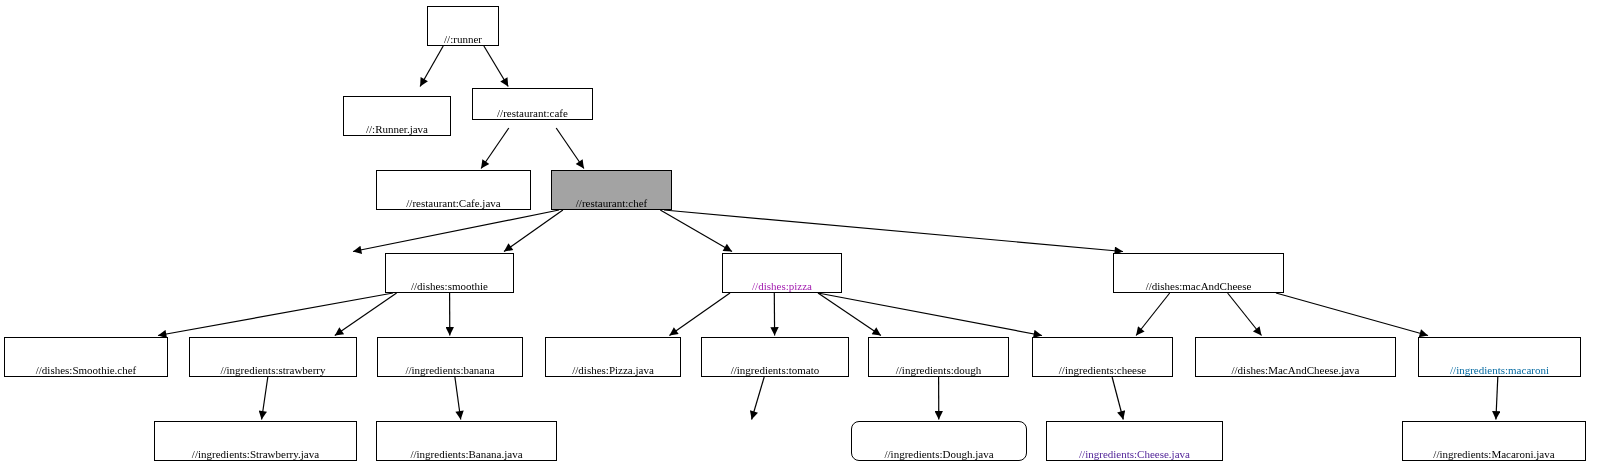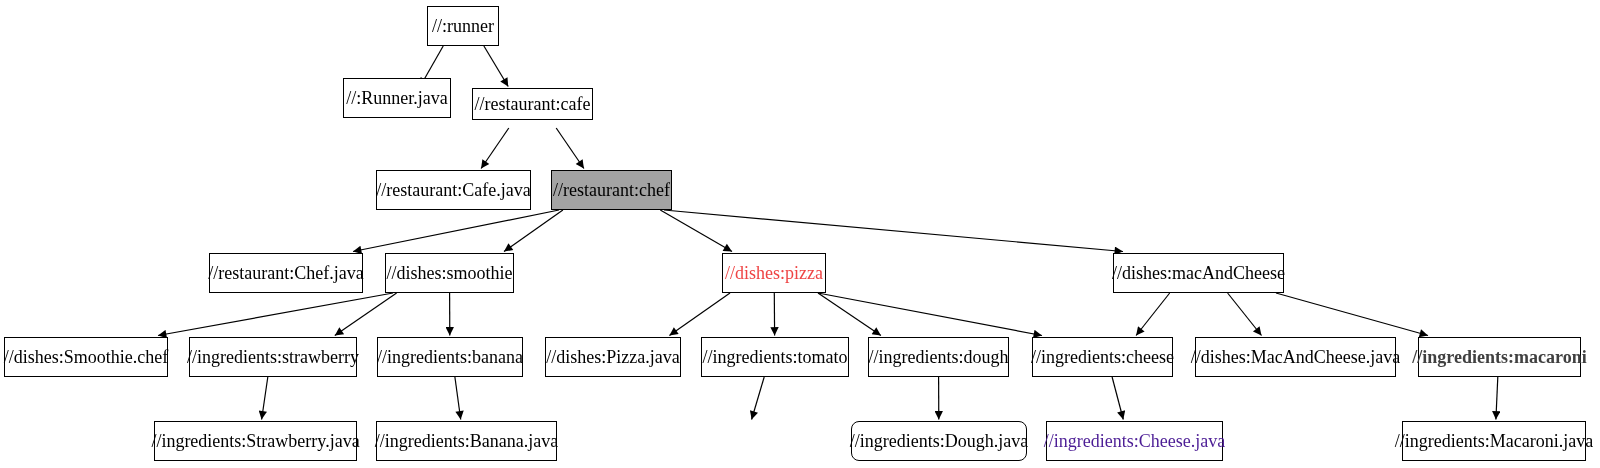--- a/index.html
+++ b/index.html
@@ -25,23 +25,23 @@
   #edge-layer line {
     stroke: #000000;
     stroke-width: 1.2;
   }
   .node {
     position: absolute;
     box-sizing: border-box;
     border: 1.4px solid #000000;
     background: #ffffff;
     display: flex;
-    align-items: center;
+    align-items: flex-end;
     justify-content: center;
-    font-size: 18px;
+    font-size: 11px;
     color: #000000;
     white-space: nowrap;
     line-height: 1;
   }
 </style>
 </head>
 <body style="background: rgb(255, 255, 255);">
 
 <div class="canvas" id="graph-canvas">
   <svg id="edge-layer" xmlns="http://www.w3.org/2000/svg" viewBox="0 0 1600 468">
@@ -72,39 +72,36 @@
       <line x1="454.9" y1="377" x2="460.7" y2="419.5" marker-end="url(#arrowhead)" style="stroke: rgb(0, 0, 0);"></line>
       <line x1="764.2" y1="377" x2="751.6" y2="419.5" marker-end="url(#arrowhead)" style="stroke: rgb(0, 0, 0);"></line>
       <line x1="938.6" y1="377" x2="938.8" y2="419.5" marker-end="url(#arrowhead)" style="stroke: rgb(0, 0, 0);"></line>
       <line x1="1112.1" y1="377" x2="1123.3" y2="419.5" marker-end="url(#arrowhead)" style="stroke: rgb(0, 0, 0);"></line>
       <line x1="1497.8" y1="377" x2="1495.9" y2="419.5" marker-end="url(#arrowhead)" style="stroke: rgb(0, 0, 0);"></line>
     </svg>
 
 <div class="node" style="left: 427px; top: 6px; width: 72px; height: 40px; border-color: rgb(0, 0, 0); background: rgb(255, 255, 255); color: rgb(0, 0, 0);">
       <span>//:runner</span>
     </div>
-    <div class="node" style="left: 343px; top: 78px; width: 108px; height: 40px; border-color: rgb(0, 0, 0); background: rgb(255, 255, 255); color: rgb(0, 0, 0);">
+    <div class="node" style="left: 343px; top: 96px; width: 108px; height: 40px; border-color: rgb(0, 0, 0); background: rgb(255, 255, 255); color: rgb(0, 0, 0);">
       <span>//:Runner.java</span>
     </div>
     <div class="node" style="left: 472px; top: 88px; width: 121px; height: 32px; border-color: rgb(0, 0, 0); background: rgb(255, 255, 255); color: rgb(0, 0, 0);">
       <span>//restaurant:cafe</span>
     </div>
     <div class="node" style="left: 376px; top: 170px; width: 155px; height: 40px; border-color: rgb(0, 0, 0); background: rgb(255, 255, 255); color: rgb(0, 0, 0);">
       <span>//restaurant:Cafe.java</span>
     </div>
     <div class="node" style="left: 551px; top: 170px; width: 121px; height: 40px; border-color: rgb(0, 0, 0); background: #a3a3a3; color: rgb(0, 0, 0);">
       <span>//restaurant:chef</span>
     </div>
-    <div class="node" style="left: 209px; top: 253px; width: 154px; height: 40px; border-color: rgb(0, 0, 0); background: rgb(255, 255, 255); color: rgb(0, 0, 0);">
-      <span>//restaurant:Chef.java</span>
-    </div>
     <div class="node" style="left: 385px; top: 253px; width: 129px; height: 40px; border-color: rgb(0, 0, 0); background: rgb(255, 255, 255); color: rgb(0, 0, 0);">
       <span>//dishes:smoothie</span>
     </div>
-    <div class="node" style="left: 722px; top: 253px; width: 104px; height: 40px; border-color: rgb(0, 0, 0); background: rgb(255, 255, 255); color: #ef4444;">
+    <div class="node" style="left: 722px; top: 253px; width: 120px; height: 40px; border-color: rgb(0, 0, 0); background: rgb(255, 255, 255); color: #a21caf;">
       <span>//dishes:pizza</span>
     </div>
     <div class="node" style="left: 1113px; top: 253px; width: 171px; height: 40px; border-color: rgb(0, 0, 0); background: rgb(255, 255, 255); color: rgb(0, 0, 0);">
       <span>//dishes:macAndCheese</span>
     </div>
     <div class="node" style="left: 4px; top: 337px; width: 164px; height: 40px; border-color: rgb(0, 0, 0); background: rgb(255, 255, 255); color: rgb(0, 0, 0);">
       <span>//dishes:Smoothie.chef</span>
     </div>
     <div class="node" style="left: 189px; top: 337px; width: 168px; height: 40px; border-color: rgb(0, 0, 0); background: rgb(255, 255, 255); color: rgb(0, 0, 0);">
       <span>//ingredients:strawberry</span>
@@ -120,21 +117,21 @@
     </div>
     <div class="node" style="left: 868px; top: 337px; width: 141px; height: 40px; border-color: rgb(0, 0, 0); background: rgb(255, 255, 255); color: rgb(0, 0, 0);">
       <span>//ingredients:dough</span>
     </div>
     <div class="node" style="left: 1032px; top: 337px; width: 141px; height: 40px; border-color: rgb(0, 0, 0); background: rgb(255, 255, 255); color: rgb(0, 0, 0);">
       <span>//ingredients:cheese</span>
     </div>
     <div class="node" style="left: 1195px; top: 337px; width: 201px; height: 40px; border-color: rgb(0, 0, 0); background: rgb(255, 255, 255); color: rgb(0, 0, 0);">
       <span>//dishes:MacAndCheese.java</span>
     </div>
-    <div class="node" style="left: 1418px; top: 337px; width: 163px; height: 40px; border-color: rgb(0, 0, 0); background: rgb(255, 255, 255); color: #404040; font-weight: bold;">
+    <div class="node" style="left: 1418px; top: 337px; width: 163px; height: 40px; border-color: rgb(0, 0, 0); background: rgb(255, 255, 255); color: #0369a1;">
       <span>//ingredients:macaroni</span>
     </div>
     <div class="node" style="left: 154px; top: 421px; width: 203px; height: 40px; border-color: rgb(0, 0, 0); background: rgb(255, 255, 255); color: rgb(0, 0, 0);">
       <span>//ingredients:Strawberry.java</span>
     </div>
     <div class="node" style="left: 376px; top: 421px; width: 181px; height: 40px; border-color: rgb(0, 0, 0); background: rgb(255, 255, 255); color: rgb(0, 0, 0);">
       <span>//ingredients:Banana.java</span>
     </div>
     <div class="node" style="left: 851px; top: 421px; width: 176px; height: 40px; border-color: rgb(0, 0, 0); background: rgb(255, 255, 255); color: rgb(0, 0, 0); border-radius: 8px;">
       <span>//ingredients:Dough.java</span>

